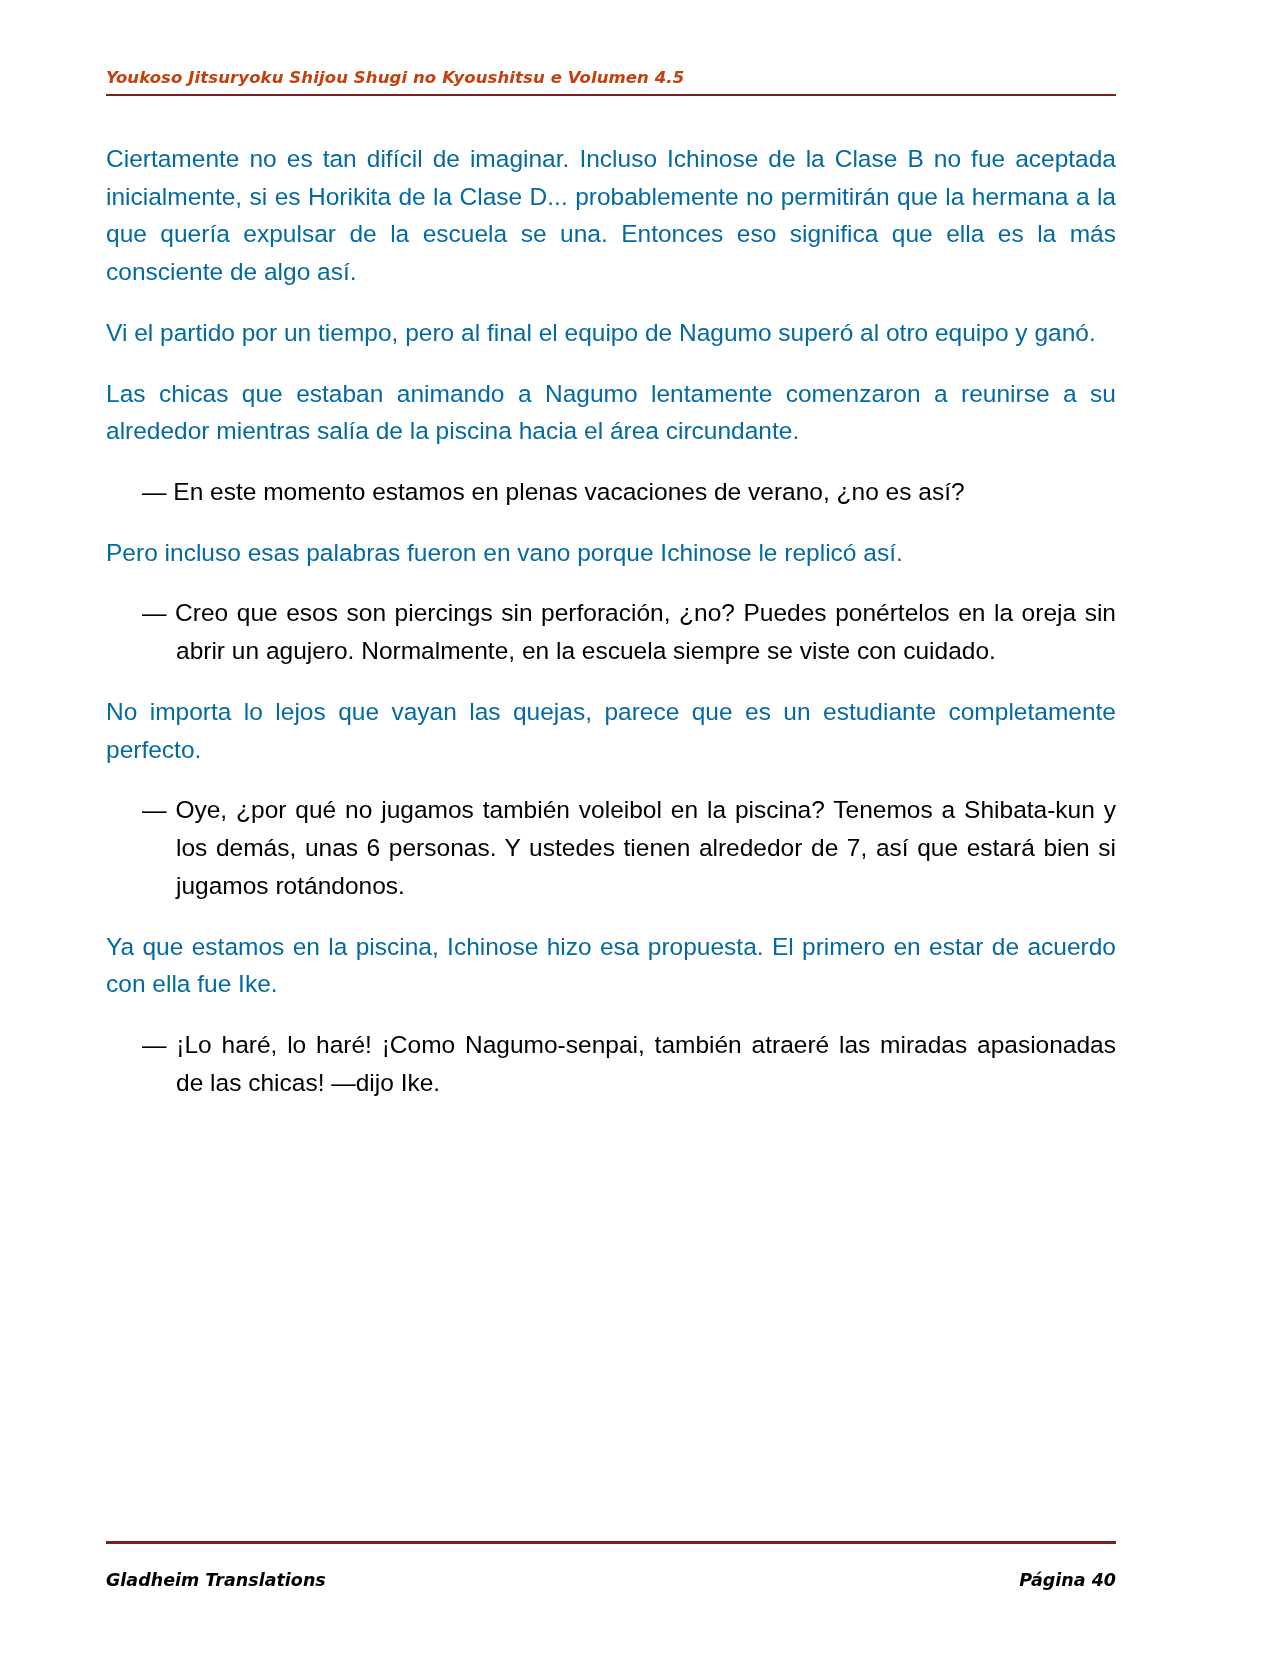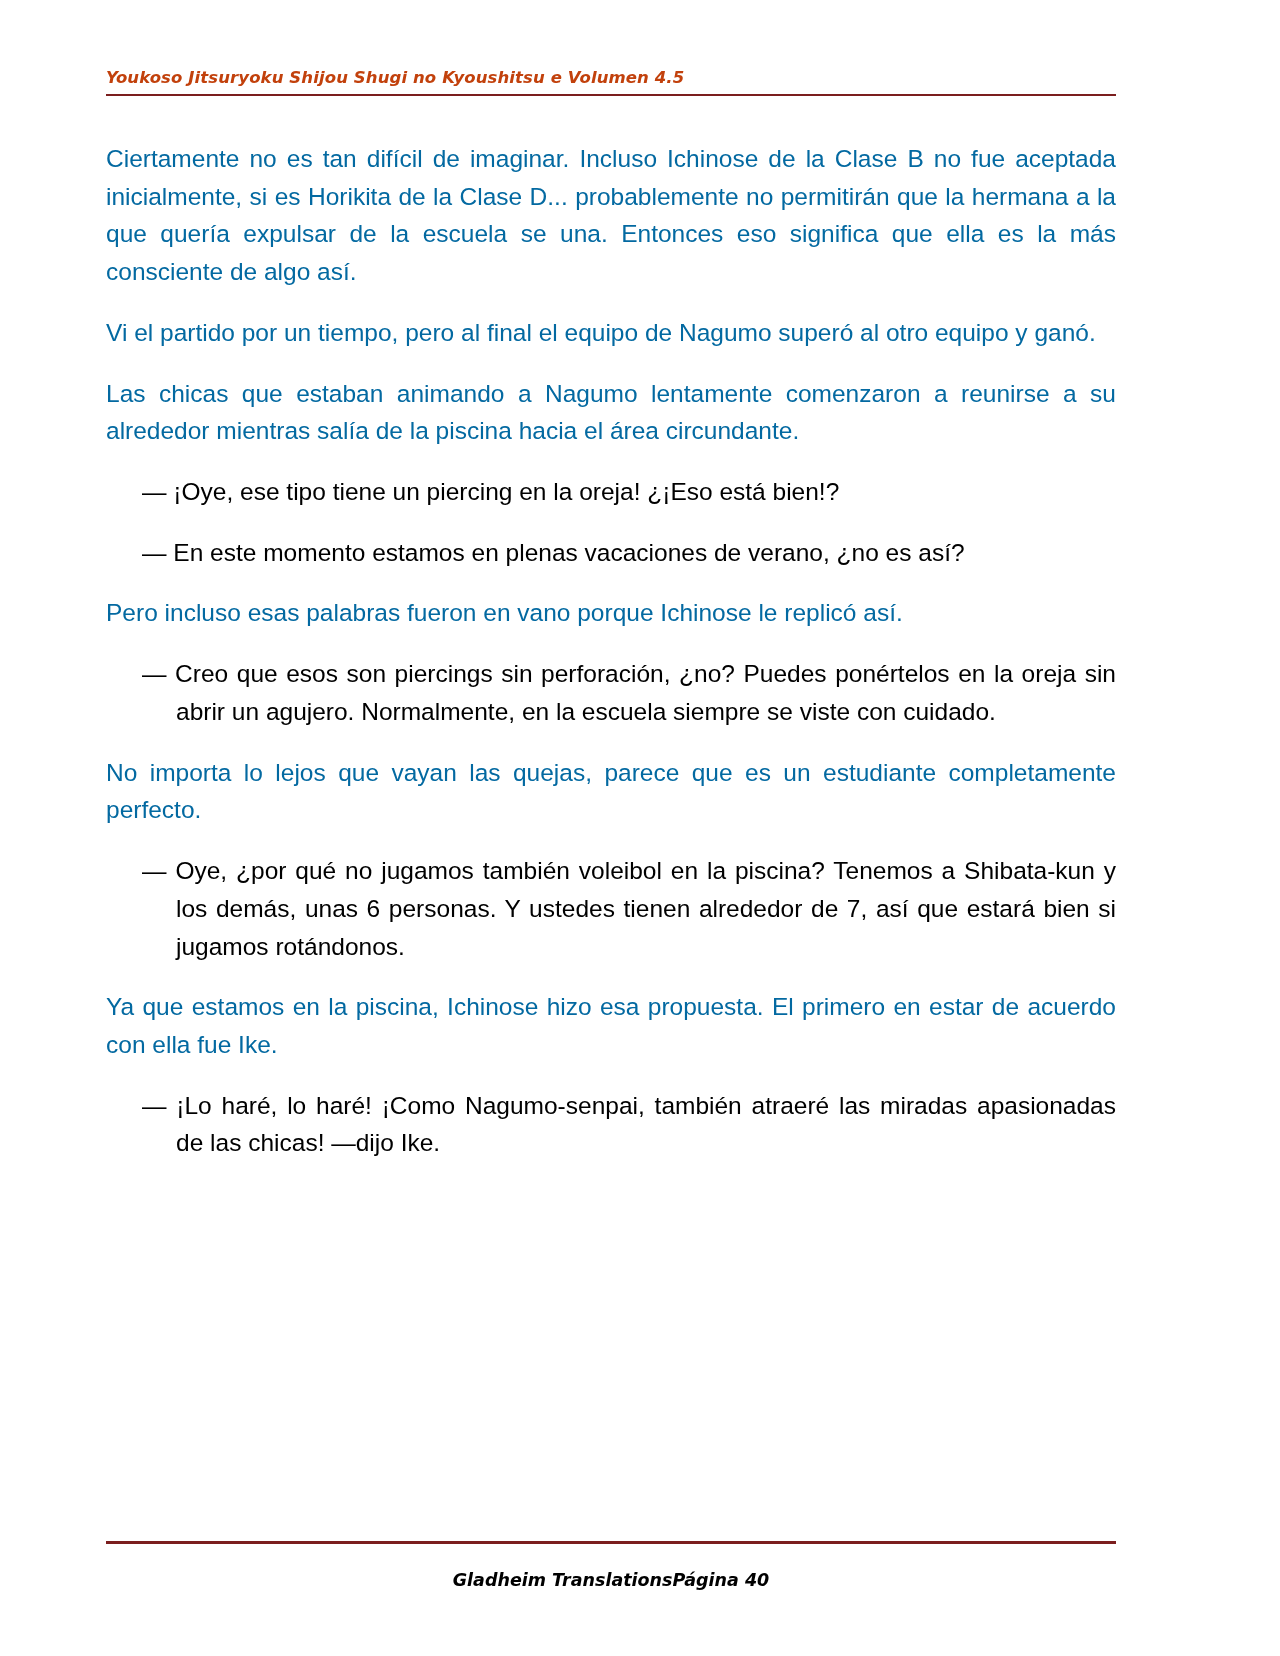--- a/index.html
+++ b/index.html
@@ -75,21 +75,21 @@
     bottom: 112px;
     width: 100%;
     border-top: 3px solid #7b1e1e;
   }
   .footer {
     position: absolute;
     left: 0;
     bottom: 66px;
     width: 100%;
     display: flex;
-    justify-content: center;
+    justify-content: space-between;
     align-items: baseline;
     font-family: "DejaVu Sans", sans-serif;
     font-weight: bold;
     font-style: italic;
     font-size: 17.5px;
     color: #000000;
   }
 </style>
 </head>
 <body>
@@ -103,23 +103,20 @@
     </div>
 
     <div class="body-text">
 
       <p class="para">Ciertamente no es tan difícil de imaginar. Incluso Ichinose de la Clase B no fue aceptada inicialmente, si es Horikita de la Clase D... probablemente no permitirán que la hermana a la que quería expulsar de la escuela se una. Entonces eso significa que ella es la más consciente de algo así.</p>
 
       <p class="para">Vi el partido por un tiempo, pero al final el equipo de Nagumo superó al otro equipo y ganó.</p>
 
       <p class="para">Las chicas que estaban animando a Nagumo lentamente comenzaron a reunirse a su alrededor mientras salía de la piscina hacia el área circundante.</p>
 
-      <div class="dialogue dialogue-group">
-        <p class="dialogue-line">— ¡Oye, ese tipo tiene un piercing en la oreja! ¿¡Eso está bien!?</p>
-      </div>
 
 
       <div class="dialogue dialogue-group">
         <p class="dialogue-line">— En este momento estamos en plenas vacaciones de verano, ¿no es así?</p>
       </div>
 
       <p class="para">Pero incluso esas palabras fueron en vano porque Ichinose le replicó así.</p>
 
       <div class="dialogue dialogue-group">
         <p class="dialogue-line">— Creo que esos son piercings sin perforación, ¿no? Puedes ponértelos en la oreja sin abrir un agujero. Normalmente, en la escuela siempre se viste con cuidado.</p>

